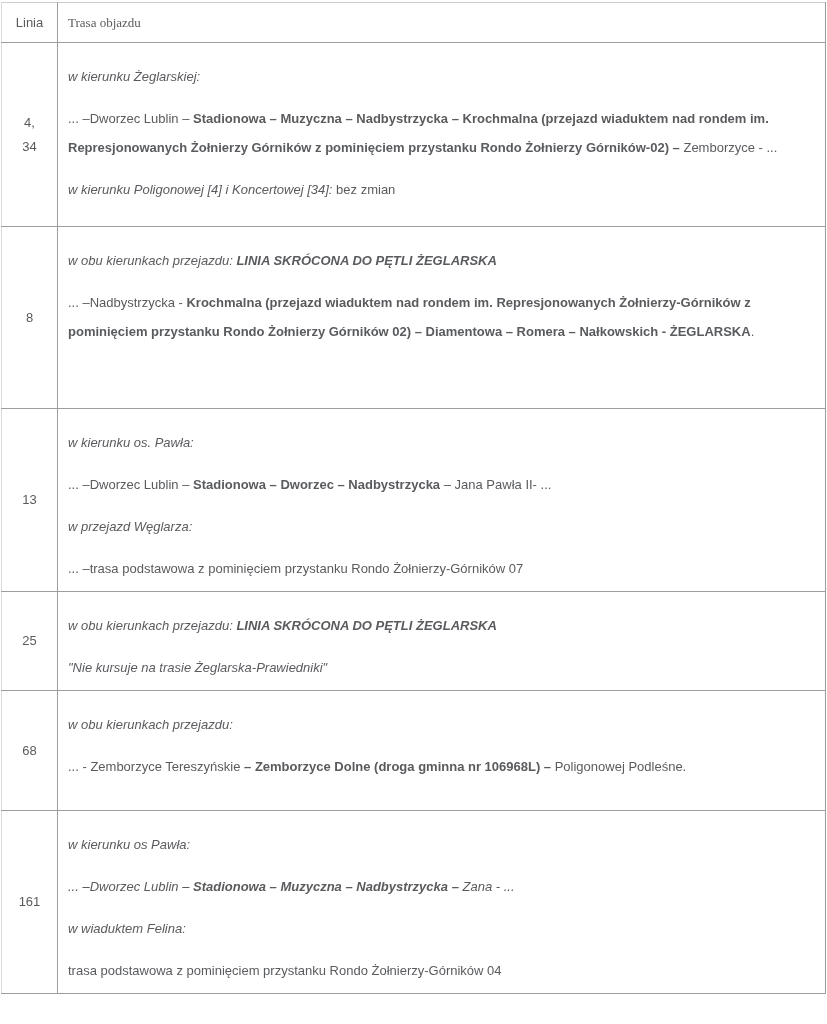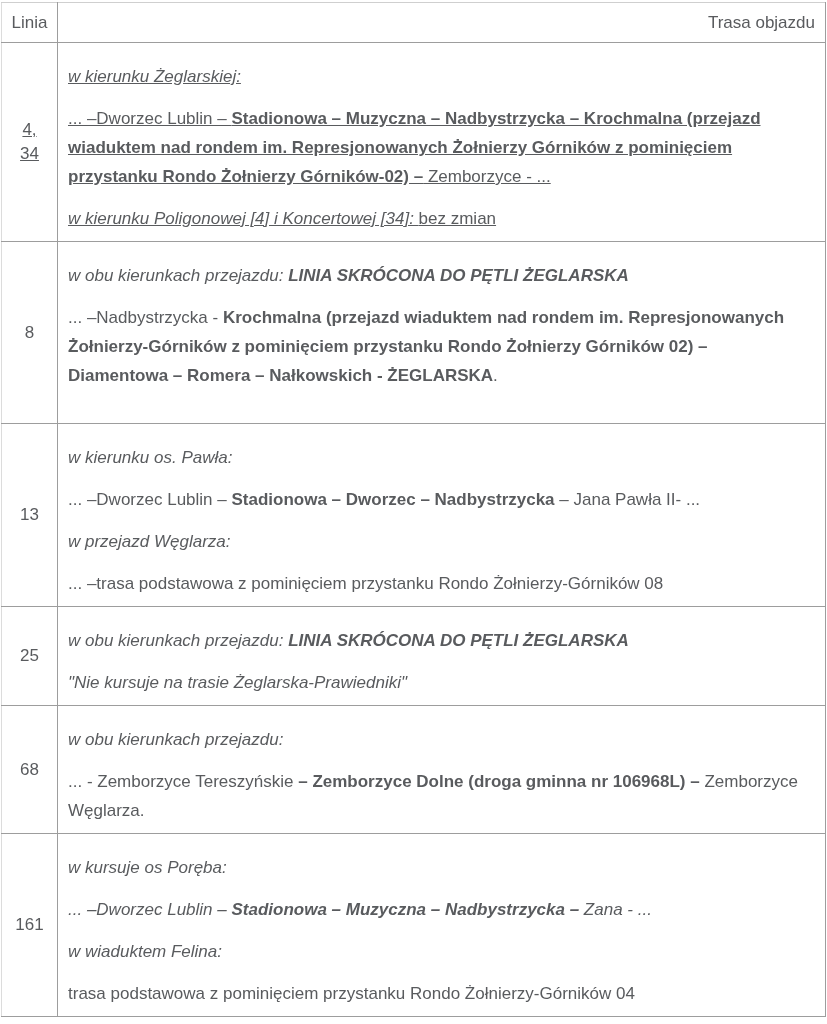--- a/index.html
+++ b/index.html
@@ -20,48 +20,48 @@
   table.detour-table{
     border-collapse:collapse;
     table-layout:fixed;
     width:825px;
     margin-left:1px;
   }
   col.c1{width:56px;}
   th,td{
     border:1px solid var(--border-inner);
     font-weight:normal;
-    font-size:17px;
+    font-size:13px;
   }
   thead th{
     height:40px;
     border-top-color:var(--border-light);
     vertical-align:middle;
   }
   th.line-col{text-align:center;border-left-color:#dcdcdc;}
-  th.route-col{text-align:right;padding:0 10px;}
+  th.route-col{text-align:left;padding:0 10px;font-family:Liberation Serif, serif;}
   td.line-cell{
     text-align:center;
     vertical-align:middle;
     white-space:pre-line;
     line-height:24px;
     border-left-color:#dcdcdc;
     padding:0 4px;
   }
   td.route-cell{
     vertical-align:top;
     padding:6px 14px 8px 10px;
   }
   td.route-cell p{
     margin:13px 0 0 0;
     line-height:29px;
   }
   .b{font-weight:bold;}
   .i{font-style:italic;}
-  tr.r1 td{height:184px;text-decoration:underline;}
+  tr.r1 td{height:184px;}
   tr.r2 td{height:182px;}
   tr.r3 td{height:181px;}
   tr.r4 td{height:95px;}
   tr.r5 td{height:120px;}
   tr.r6 td{height:157px;}
 </style>
 </head>
 <body>
 
 <div class="page">
@@ -92,41 +92,41 @@
             <p><span class="i">w obu kierunkach przejazdu: </span><span class="b i">LINIA SKRÓCONA DO PĘTLI ŻEGLARSKA</span></p>
             <p><span>... –Nadbystrzycka - </span><span class="b">Krochmalna (przejazd wiaduktem nad rondem im. Represjonowanych Żołnierzy-Górników z pominięciem przystanku Rondo Żołnierzy Górników 02) – Diamentowa – Romera – Nałkowskich - ŻEGLARSKA</span><span>.</span></p>
           </td>
       </tr>
       <tr class="r3">
         <td class="line-cell">13</td>
         <td class="route-cell">
             <p><span class="i">w kierunku os. Pawła:</span></p>
             <p><span>... –Dworzec Lublin – </span><span class="b">Stadionowa – Dworzec – Nadbystrzycka</span><span> – Jana Pawła II- ...</span></p>
             <p><span class="i">w przejazd Węglarza:</span></p>
-            <p><span>... –trasa podstawowa z pominięciem przystanku Rondo Żołnierzy-Górników 08</span></p>
+            <p><span>... –trasa podstawowa z pominięciem przystanku Rondo Żołnierzy-Górników 07</span></p>
           </td>
       </tr>
       <tr class="r4">
         <td class="line-cell">25</td>
         <td class="route-cell">
             <p><span class="i">w obu kierunkach przejazdu: </span><span class="b i">LINIA SKRÓCONA DO PĘTLI ŻEGLARSKA</span></p>
             <p><span class="i">"Nie kursuje na trasie Żeglarska-Prawiedniki"</span></p>
           </td>
       </tr>
       <tr class="r5">
         <td class="line-cell">68</td>
         <td class="route-cell">
             <p><span class="i">w obu kierunkach przejazdu:</span></p>
-            <p><span>... - Zemborzyce Tereszyńskie </span><span class="b">– Zemborzyce Dolne (droga gminna nr 106968L) –</span><span> Zemborzyce Węglarza.</span></p>
+            <p><span>... - Zemborzyce Tereszyńskie </span><span class="b">– Zemborzyce Dolne (droga gminna nr 106968L) –</span><span> Poligonowej Podleśne.</span></p>
           </td>
       </tr>
       <tr class="r6">
         <td class="line-cell">161</td>
         <td class="route-cell">
-            <p><span class="i">w kursuje os Poręba:</span></p>
+            <p><span class="i">w kierunku os Pawła:</span></p>
             <p><span class="i">... –Dworzec Lublin – </span><span class="b i">Stadionowa – Muzyczna – Nadbystrzycka –</span><span class="i"> Zana - ...</span></p>
             <p><span class="i">w wiaduktem Felina:</span></p>
             <p><span>trasa podstawowa z pominięciem przystanku Rondo Żołnierzy-Górników 04</span></p>
           </td>
       </tr>
     </tbody>
   </table>
 
 </div>
 

